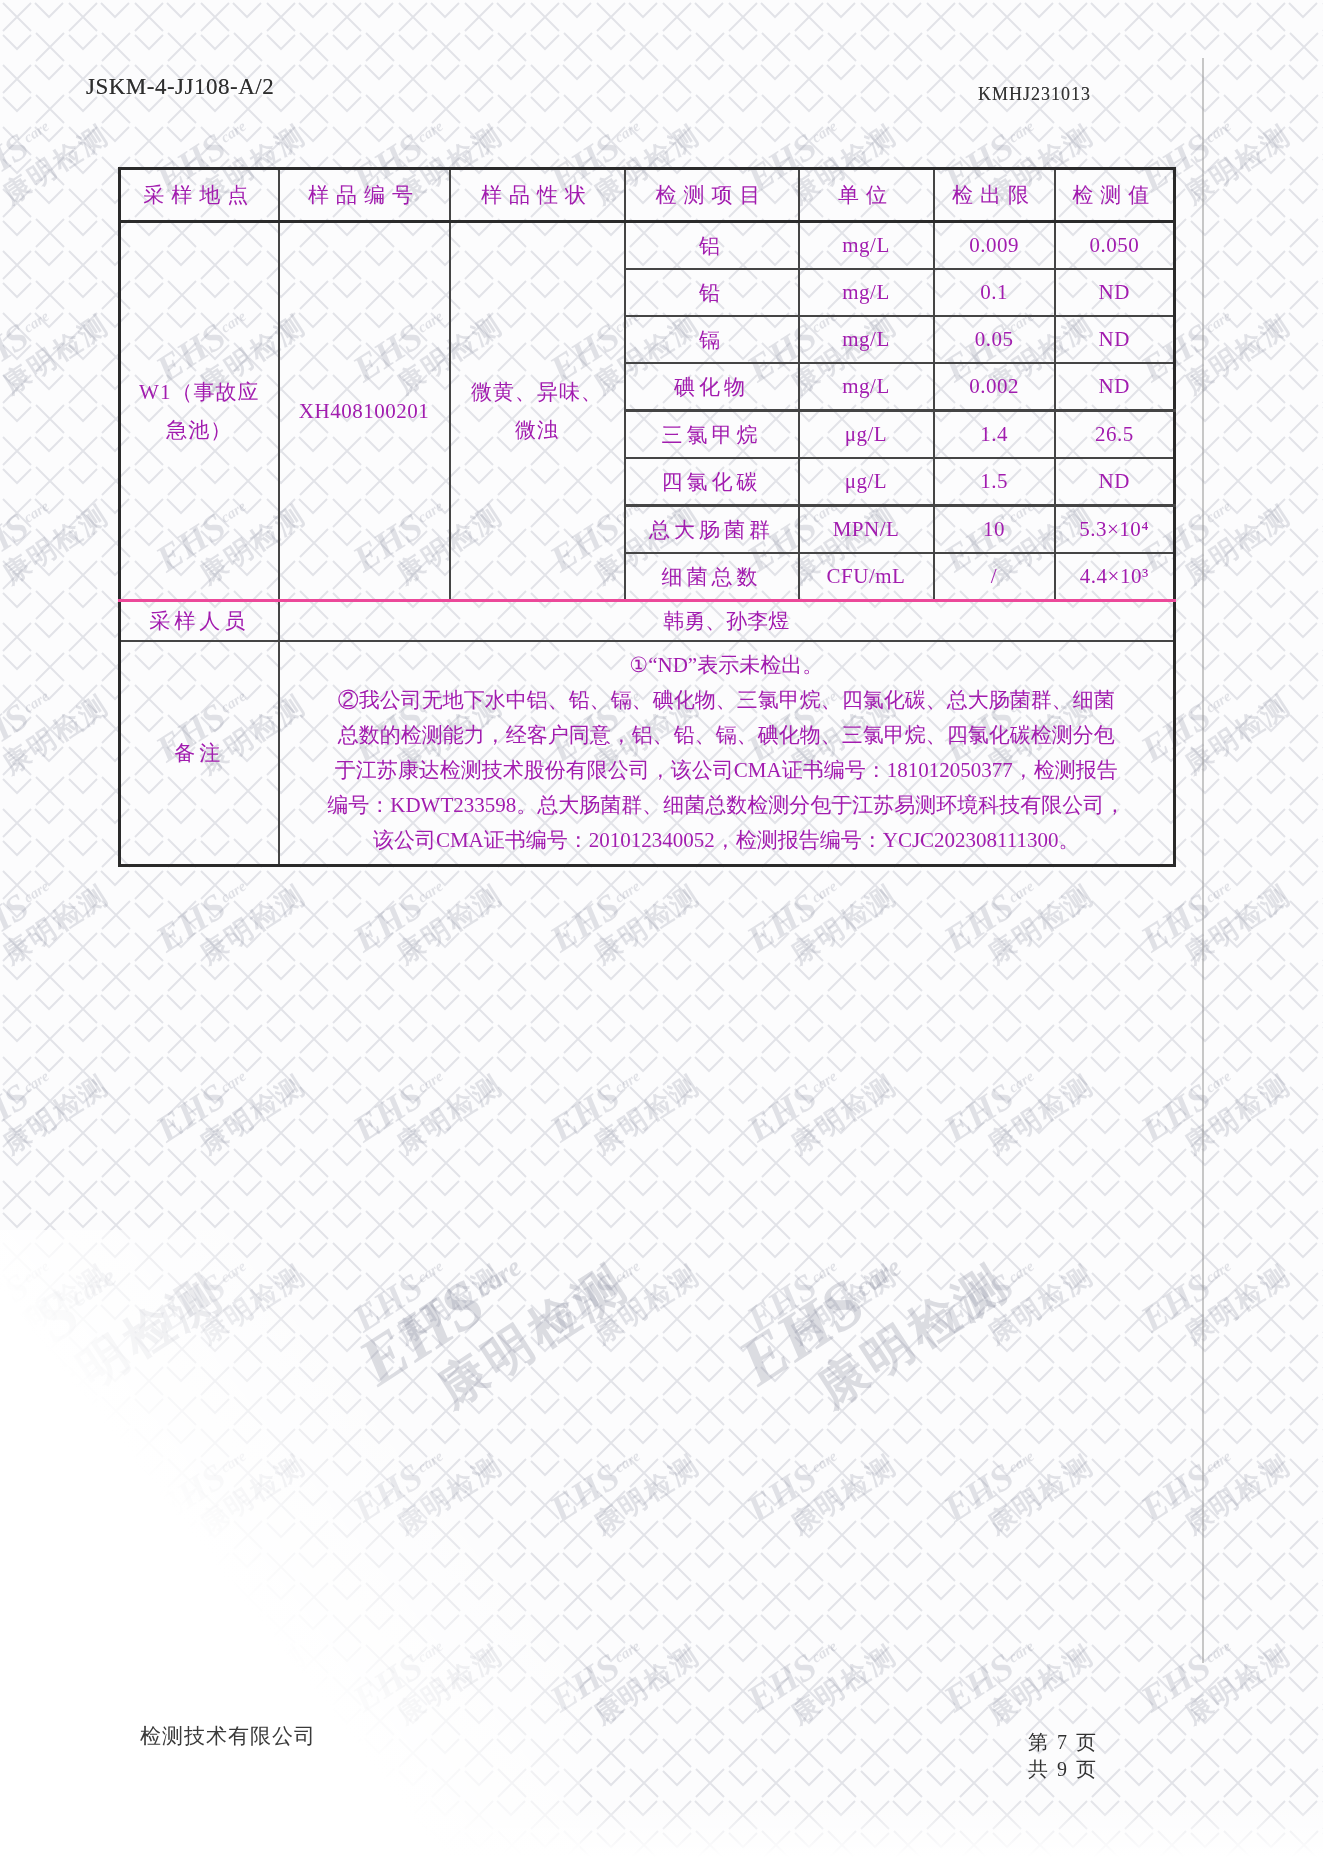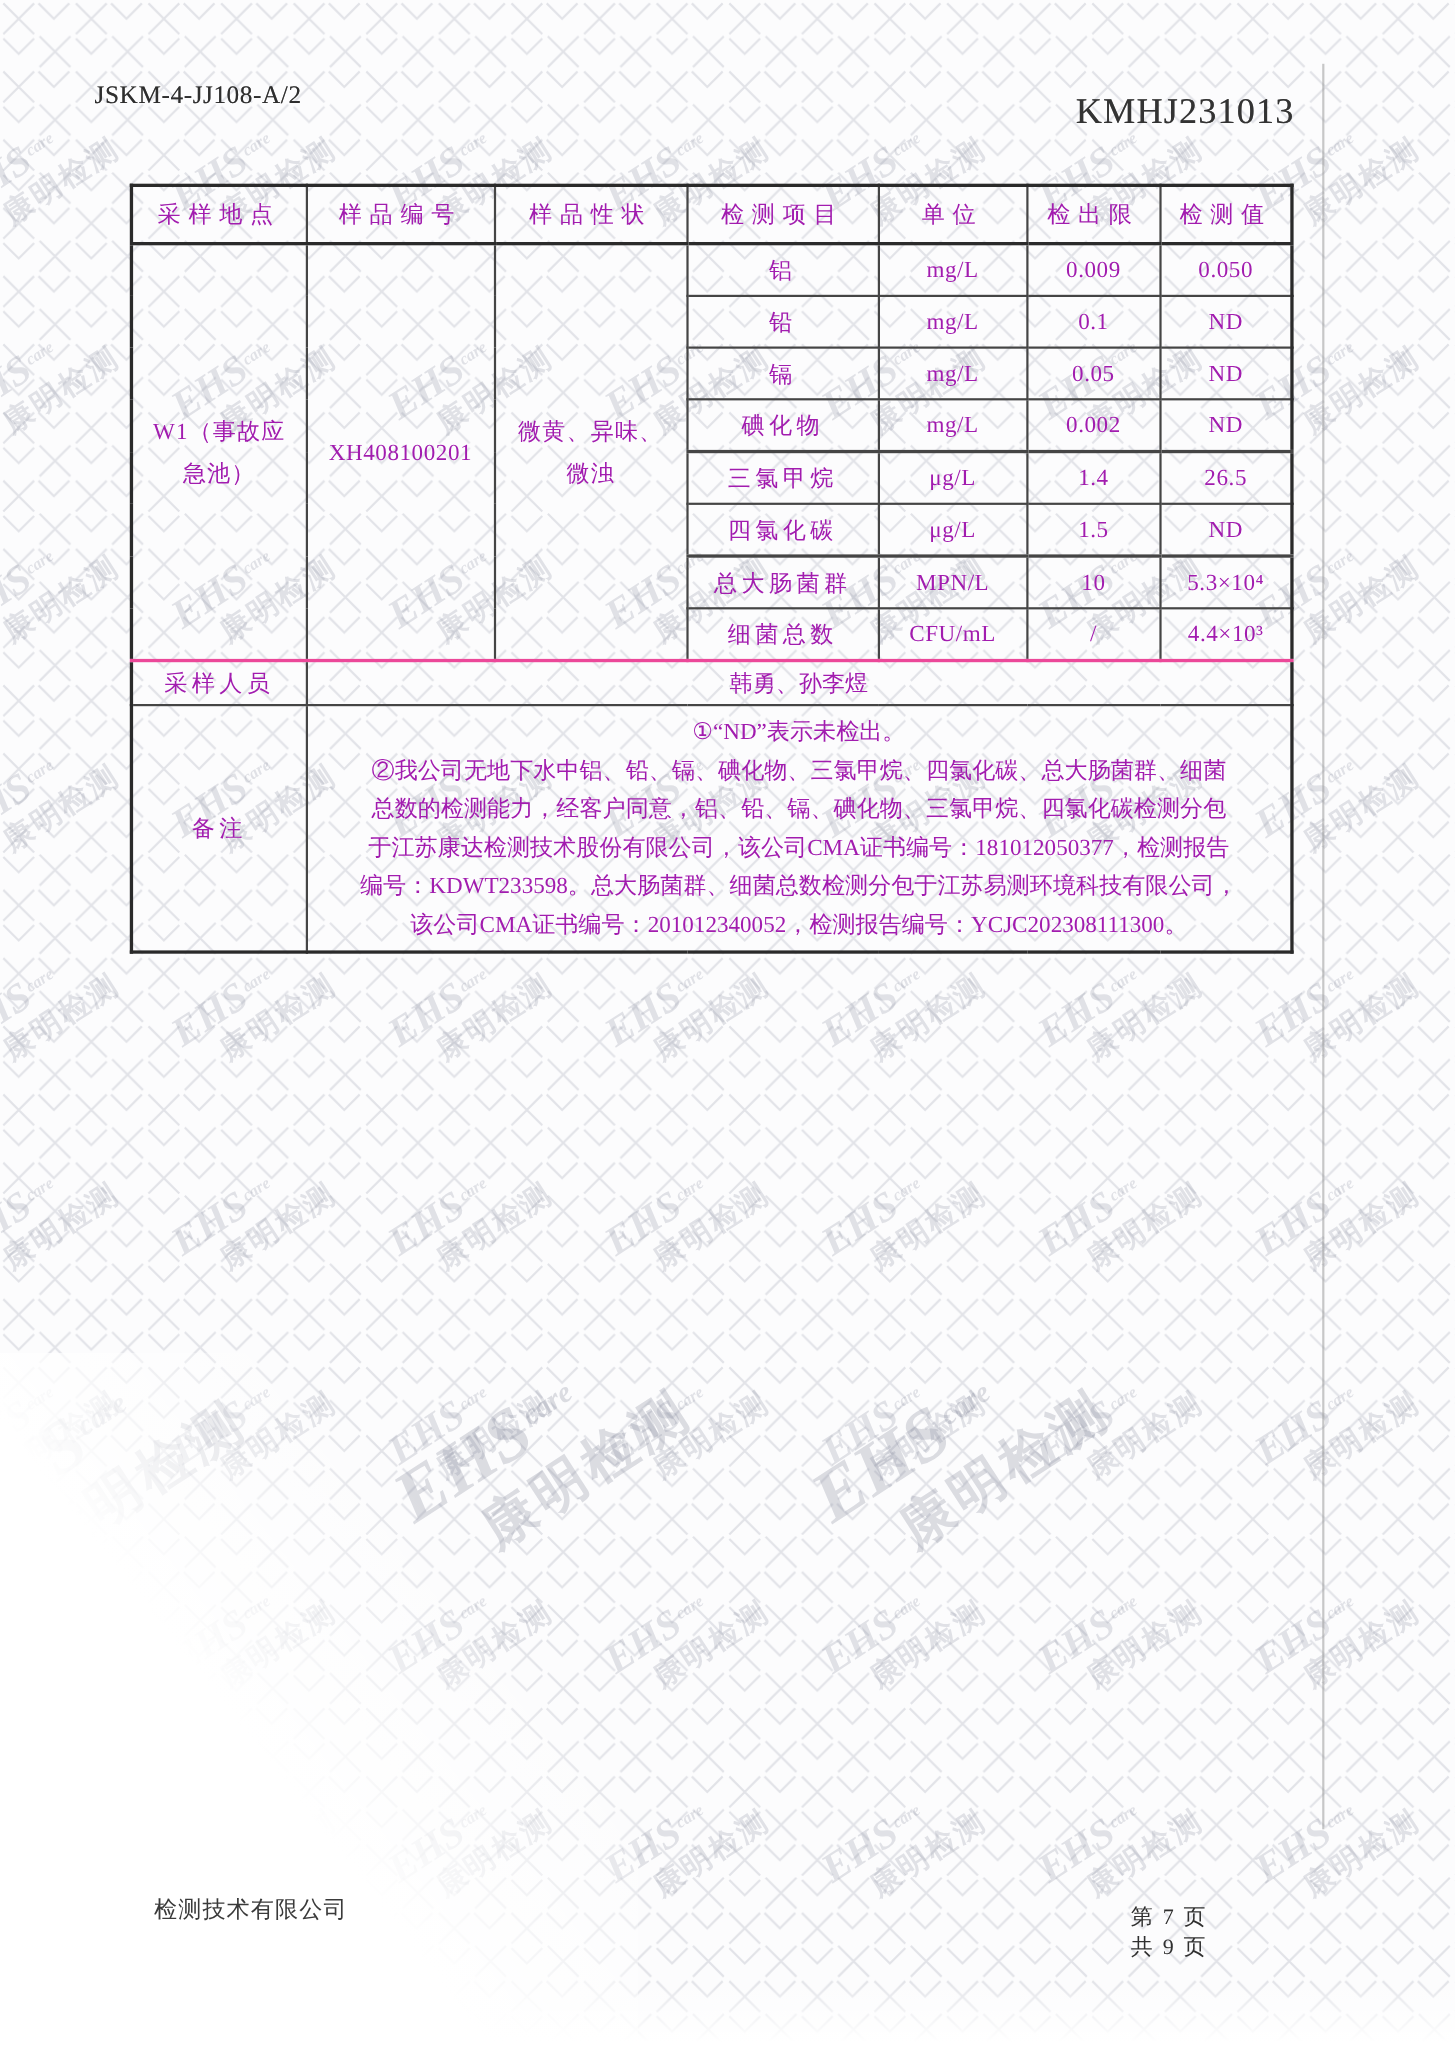--- a/index.html
+++ b/index.html
@@ -18,21 +18,21 @@
   .wm-cn{font-size:27px;font-weight:bold;letter-spacing:3px;margin-left:28px;margin-top:0px;font-family:"Liberation Sans","DejaVu Sans",sans-serif;}
   .wm.large{color:rgba(128,134,150,0.27);}
   .corner-fade{position:absolute;left:0;top:1230px;width:580px;height:641px;z-index:2;
     background:linear-gradient(52deg,#ffffff 0%,#ffffff 42%,rgba(255,255,255,0) 72%);pointer-events:none;}
   .bottom-fade{position:absolute;left:0;top:1800px;width:1323px;height:71px;z-index:2;
     background:linear-gradient(to bottom,rgba(255,255,255,0),#ffffff 80%);pointer-events:none;}
   .scan-line{position:absolute;left:1202px;top:58px;width:2px;height:1605px;background:#9b9b9b;opacity:.55;z-index:2;}
   
   .content{position:absolute;left:0;top:0;width:1126px;height:1871px;z-index:3;}
   .doc-code{position:absolute;left:86px;top:74px;font-size:23px;color:#2e2e2e;letter-spacing:.5px;}
-  .report-no{position:absolute;left:978px;top:84px;font-size:33px;color:#333;letter-spacing:1px;}
+  .report-no{position:absolute;left:978px;top:84px;font-size:18px;color:#333;letter-spacing:1px;}
   .page-title{position:absolute;left:118px;top:106px;width:1055px;text-align:center;
     font-size:31px;font-weight:bold;letter-spacing:6px;color:#1c1c1c;}
   table.main{position:absolute;left:118px;top:167px;width:1055px;border-collapse:collapse;table-layout:fixed;
     border:3px solid #2a2a2a;}
   table.main th, table.main td{border:2px solid #454545;text-align:center;font-size:21px;color:#a21caf;
     padding:0;overflow:hidden;}
   table.main th{height:50px;font-weight:normal;letter-spacing:7px;border-bottom:3px solid #2b2b2b;}
   tr.data-row td{height:45px;}
   tr.thickb td{border-bottom-width:3px;}
   td.merged{vertical-align:middle;line-height:38px;letter-spacing:1px;}

